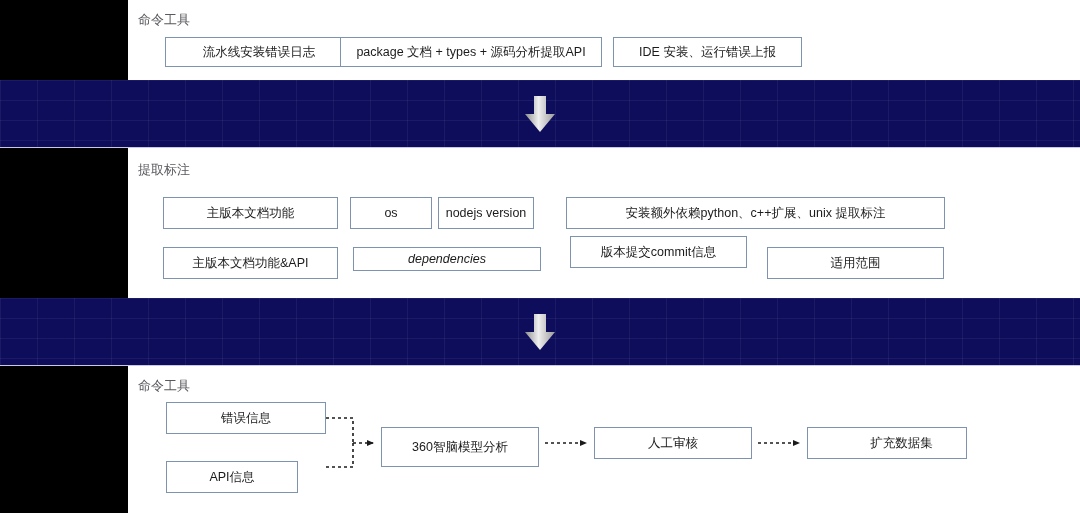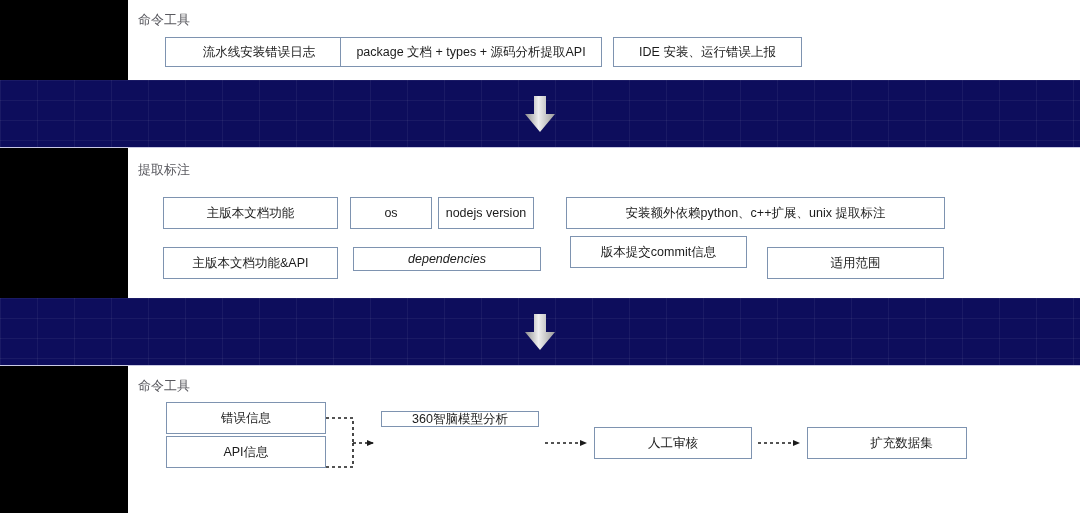--- a/index.html
+++ b/index.html
@@ -159,22 +159,22 @@
         </linearGradient>
       </defs>
       <path d="M11,2 L23,2 L23,20 L32,20 L17,38 L2,20 L11,20 Z" fill="url(#ag2)"></path>
     </svg>
   </div>
 
   <div class="stage" style="top:365px; height:148px;">
     <div class="stage-title" style="top:12px;">命令工具</div>
   </div>
   <div class="box" style="left:166px; top:402px; width:160px; height:32px;">错误信息</div>
-  <div class="box" style="left:166px; top:436px; width:160px; height:32px;">API信息</div>
-  <div class="box" style="left:381px; top:411px; width:158px; height:16px;">360智脑模型分析</div>
+  <div class="box" style="left:166px; top:461px; width:132px; height:32px;">API信息</div>
+  <div class="box" style="left:381px; top:427px; width:158px; height:40px;">360智脑模型分析</div>
   <div class="box" style="left:594px; top:427px; width:158px; height:32px;">人工审核</div>
   <div class="box" style="left:807px; top:427px; width:160px; height:32px;padding-left:33px;">扩充数据集</div>
 
   <svg class="connectors" viewBox="0 0 1080 513">
     <defs>
       <marker id="arrowhead" markerWidth="7" markerHeight="7" refX="6" refY="3.5" orient="auto" markerUnits="userSpaceOnUse">
         <path d="M0,0.6 L7,3.5 L0,6.4 Z" fill="#1b1b1b"></path>
       </marker>
     </defs>
 

